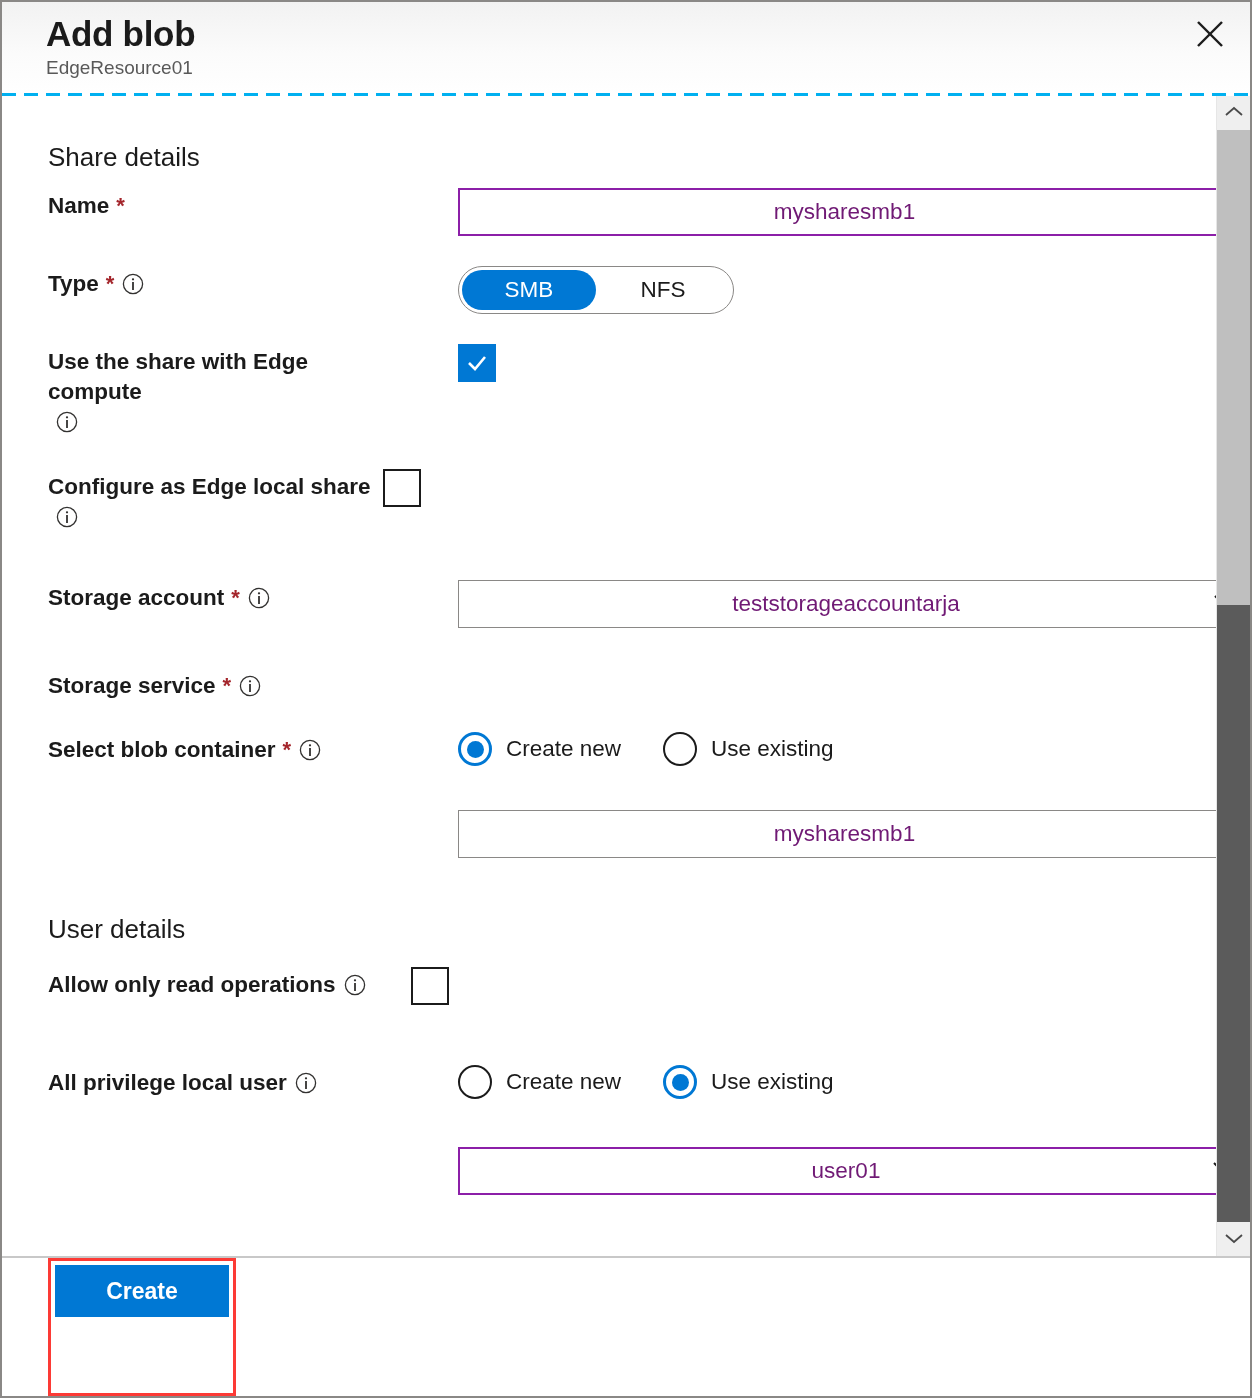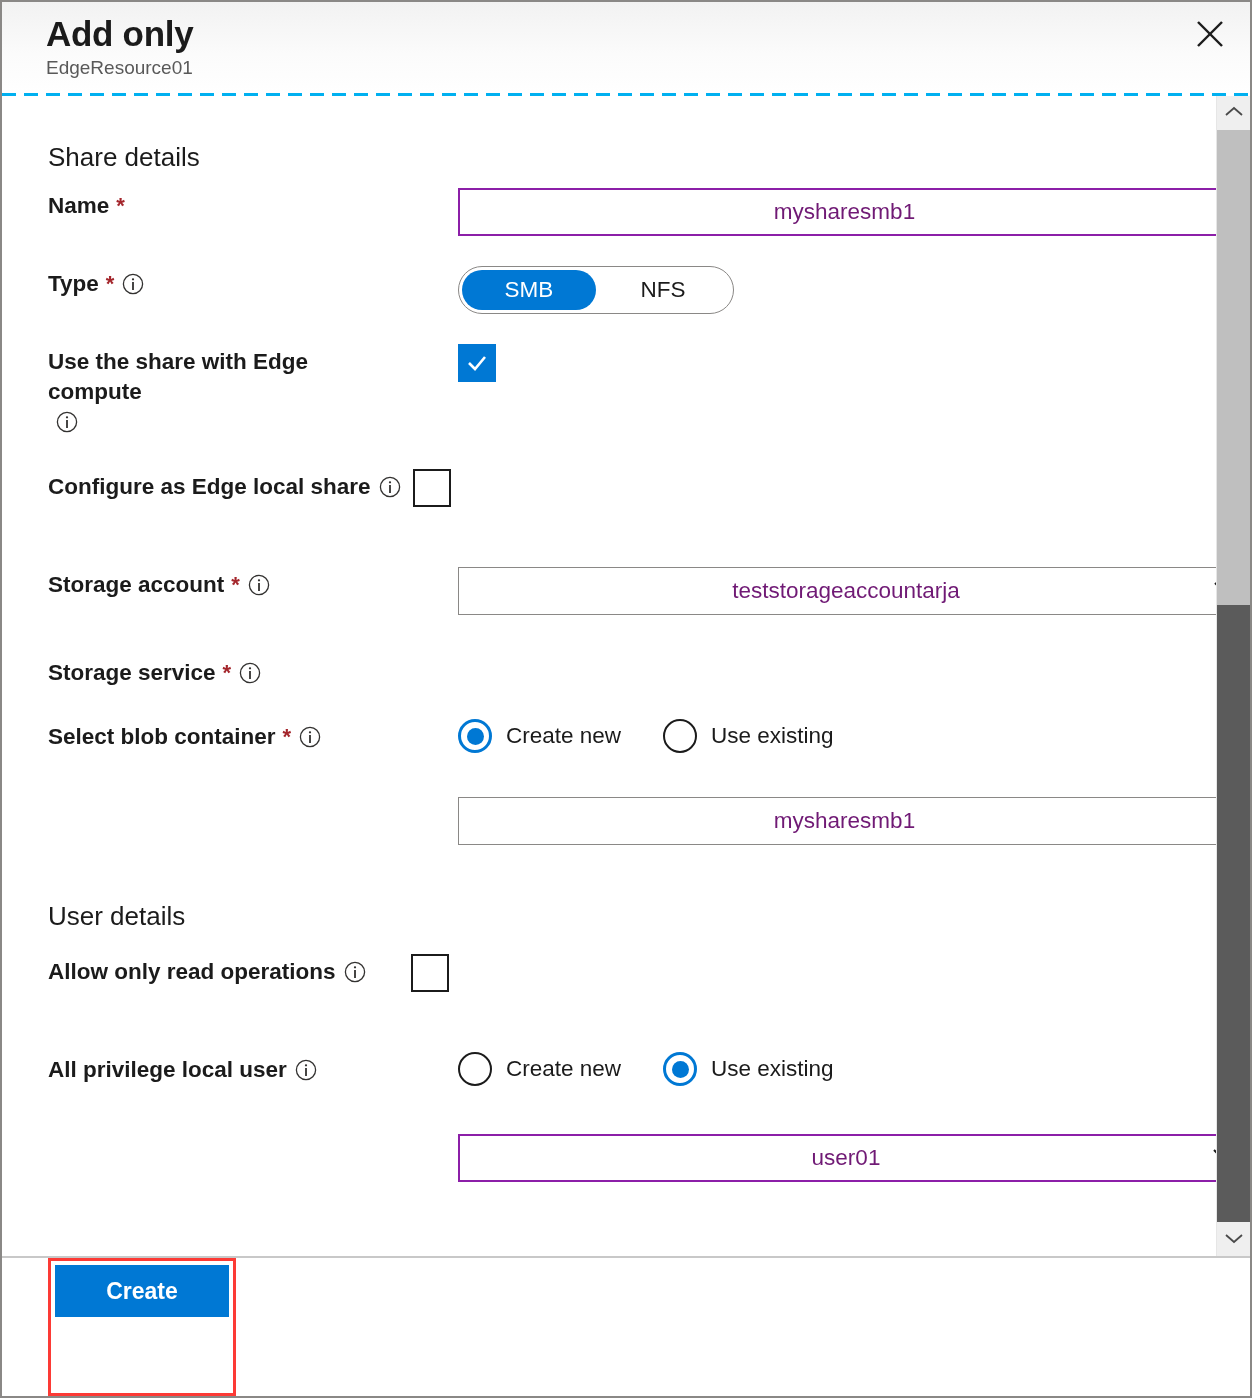--- a/index.html
+++ b/index.html
@@ -313,21 +313,21 @@
   .spacer-16 { height: 16px; }
   .spacer-30 { height: 30px; }
   .spacer-40 { height: 40px; }
 </style>
 </head>
 <body>
 
 <div class="blade">
 
   <div class="blade-header">
-    <div class="blade-title">Add only</div>
+    <div class="blade-title">Add blob</div>
     <div class="blade-subtitle">EdgeResource01</div>
 
     <button class="close-btn">
       <span>
         <svg width="30" height="30" viewBox="0 0 30 30">
           <line x1="3" y1="3" x2="27" y2="27" stroke="#1b1b1b" stroke-width="2.4"></line>
           <line x1="27" y1="3" x2="3" y2="27" stroke="#1b1b1b" stroke-width="2.4"></line>
         </svg>
       </span>
     </button>
@@ -400,21 +400,21 @@
                 <polyline points="4,12 10,18 20,6" fill="none" stroke="#ffffff" stroke-width="2.6"></polyline>
               </svg>
             </span>
           </div>
         </div>
       </div>
 
       <div class="spacer-40"></div>
 
       <div class="row">
-        <div class="label" style="width:auto;">
+        <div class="label" style="width:auto;flex-direction:column;">
           <span class="txt">Configure as Edge local share</span>
           <span class="info-icon">
             <svg width="22" height="22" viewBox="0 0 22 22">
               <circle cx="11" cy="11" r="9.6" fill="none" stroke="#323130" stroke-width="1.3"></circle>
               <circle cx="11" cy="6.3" r="1.15" fill="#323130"></circle>
               <rect x="10.1" y="9" width="1.8" height="8" fill="#323130"></rect>
             </svg>
           </span>
         </div>
         <div class="control" style="flex:none;margin-left:12px;">

